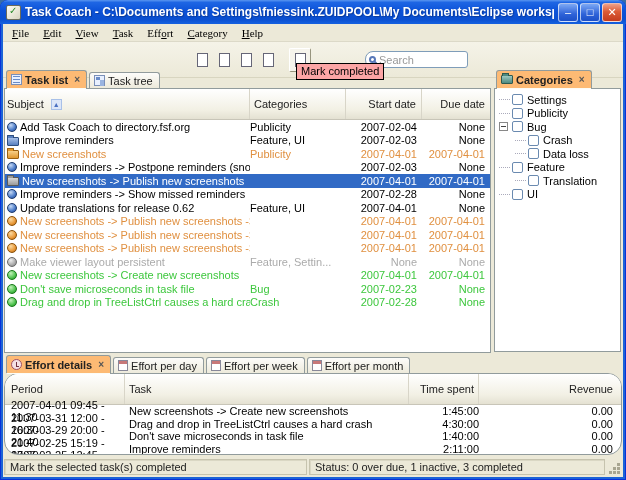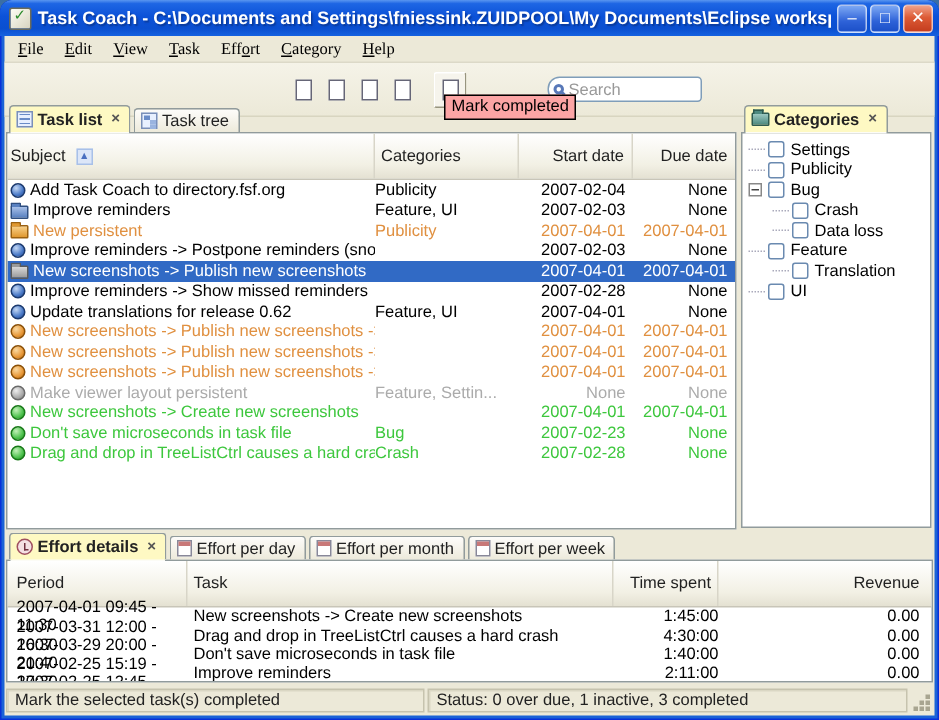--- a/index.html
+++ b/index.html
@@ -40,21 +40,21 @@
   .search-input { border:none; outline:none; width:80px; font-size:11px; margin-left:3px; font-family:"Liberation Sans",sans-serif; background:transparent; }
   .search-input::placeholder { color:#999; }
 
   
   .tooltip { position:absolute; left:296px; top:63px; background:#fca5a5; border:1px solid #000; font-size:11px; padding:1px 4px 2px; z-index:60; }
 
   
   .tabs { display:flex; align-items:flex-end; height:18px; padding-left:2px; position:relative; z-index:2; }
   .tab { display:flex; align-items:center; gap:3px; height:16px; padding:0 6px 0 4px; border:1px solid #919B9C; border-bottom:none; border-radius:3px 3px 0 0;
     background:linear-gradient(#FDFCFA,#EDEADB); font-size:11px; margin-right:2px; position:relative; top:0; color:#222; }
-  .tab.active { height:18px; background:#fef9c3; font-weight:bold; box-shadow:0 2px 0 -1px #FCFCF6; }
+  .tab.active { height:18px; background:#fdba74; font-weight:bold; box-shadow:0 2px 0 -1px #FCFCF6; }
   .tab-close { color:#555; font-size:10px; margin-left:3px; line-height:9px; }
   .tab-close:empty { display:none; }
   .tab-ico { width:11px; height:11px; flex:none; border:1px solid #7A8FB8; background:linear-gradient(#EAF0FF,#BCD>); }
   .task-list-icon { background:#E8F0FF; position:relative; }
   .task-list-icon::before { content:""; position:absolute; inset:1px; background:repeating-linear-gradient(#6A8CC8 0 1px,transparent 1px 3px); }
   .task-tree-icon { background:#E8F0FF; position:relative; }
   .task-tree-icon::before { content:""; position:absolute; left:1px; top:1px; width:4px; height:3px; background:#6A8CC8; box-shadow:4px 3px 0 #9AB4E0, 4px 6px 0 #9AB4E0; }
   .categories-folder-icon { width:12px; height:9px; background:linear-gradient(#9CC8C0,#4E8A80); border:1px solid #2E5A50; border-radius:1px; position:relative; }
   .categories-folder-icon::before { content:""; position:absolute; top:-3px; left:0; width:5px; height:2px; background:#4E8A80; border:1px solid #2E5A50; border-bottom:none; }
   .clock-small-icon { width:11px; height:11px; border-radius:50%; border:1px solid #A05060; background:#F4E0E4; position:relative; }
@@ -62,21 +62,21 @@
   .calendar-small-icon { width:10px; height:11px; background:#fff; border:1px solid #889; position:relative; }
   .calendar-small-icon::before { content:""; position:absolute; left:0; top:0; right:0; height:3px; background:#C87878; }
 
   
   .panel-content { border:1px solid #919B9C; background:#fff; position:relative; z-index:1; overflow:hidden; }
   .task-panel { position:absolute; left:1px; top:46px; width:487px; height:283px; }
   .task-panel .panel-content { height:265px; }
   .cat-panel { position:absolute; left:491px; top:46px; width:127px; height:283px; }
   .cat-panel .panel-content { height:264px; }
   .effort-panel { position:absolute; left:1px; right:1px; top:331px; height:100px; }
-  .effort-panel .panel-content { height:82px; }
+  .effort-panel .panel-content { height:82px;border-radius:14px; }
 
   
   .list-header { display:flex; height:31px; background:linear-gradient(#FFFFFF,#F2F0E4 70%,#E4E1D2); border-bottom:1px solid #C8C5B8; font-size:11px; color:#222; }
   .hcell { padding:0 4px; border-right:1px solid #D8D5C8; display:flex; align-items:center; white-space:nowrap; overflow:hidden; }
   .sort-icon { width:11px; height:11px; margin-left:4px; background:#DCE6F8; border:1px solid #A8C0E8; color:#4A6FC0; font-size:7px; line-height:9px; text-align:center; flex:none; }
   .sort-icon::before { content:"▲"; }
 
   
   .c-subject { flex:1; display:flex; align-items:center; gap:3px; padding-left:2px; overflow:hidden; white-space:nowrap; }
   .c-cat { width:96px; overflow:hidden; white-space:nowrap; }
@@ -115,21 +115,21 @@
   
   .e-period { width:120px; padding-left:6px; }
   .e-task { flex:1; padding-left:4px; overflow:hidden; white-space:nowrap; }
   .e-time { width:70px; text-align:right; }
   .e-rev { width:142px; text-align:right; padding-right:8px; }
   .effort-row { display:flex; align-items:center; height:12.5px; font-size:11px; color:#000; }
 
   
   .statusbar { position:absolute; left:0; right:0; top:433px; height:20px; display:flex; align-items:stretch; gap:2px; padding:2px 2px 2px 1px; font-size:11px; color:#222; }
   .status-field { background:#ECE9D8; border:1px solid #C6C3AE; box-shadow:inset 1px 1px 0 #DAD7C4; display:flex; align-items:center; padding-left:5px; white-space:nowrap; overflow:hidden; }
-  .status-left { width:279px; flex:none; }
+  .status-left { width:303px; flex:none; }
   .status-right { flex:1; }
   .resize-grip { width:14px; border:none; background:transparent; position:relative; flex:none; }
   .resize-grip::before { content:""; position:absolute; right:1px; bottom:1px; width:3px; height:3px; background:#A8A590;
     box-shadow:-4px 0 #A8A590, 0 -4px #A8A590, -8px 0 #A8A590, -4px -4px #A8A590, 0 -8px #A8A590; }
 </style>
 </head>
 <body>
 
 <div class="window">
 
@@ -270,21 +270,21 @@
               <span>Improve reminders</span>
             </span>
             <span class="c-cat">Feature, UI</span>
             <span class="c-start">2007-02-03</span>
             <span class="c-due">None</span>
           </div>
 
           <div class="task-row future">
             <span class="c-subject">
               <span class="row-ico folder-orange-icon"></span>
-              <span>New persistent</span>
+              <span>New screenshots</span>
             </span>
             <span class="c-cat">Publicity</span>
             <span class="c-start">2007-04-01</span>
             <span class="c-due">2007-04-01</span>
           </div>
 
           <div class="task-row">
             <span class="c-subject">
               <span class="row-ico ball-blue-icon"></span>
               <span>Improve reminders -&gt; Postpone reminders (snooze)</span>
@@ -470,27 +470,27 @@
           </span>
 
           <span class="tab">
             <span class="calendar-small-icon"></span>
             <span>Effort per day</span>
 
           </span>
 
           <span class="tab">
             <span class="calendar-small-icon"></span>
-            <span>Effort per month</span>
+            <span>Effort per week</span>
 
           </span>
 
           <span class="tab">
             <span class="calendar-small-icon"></span>
-            <span>Effort per week</span>
+            <span>Effort per month</span>
 
           </span>
 
       </div>
       <div class="panel-content">
         <div class="list-header">
           <span class="hcell e-period">Period</span>
           <span class="hcell e-task">Task</span>
           <span class="hcell e-time" style="justify-content:flex-end">Time spent</span>
           <span class="hcell e-rev" style="justify-content:flex-end;border-right:none">Revenue</span>

